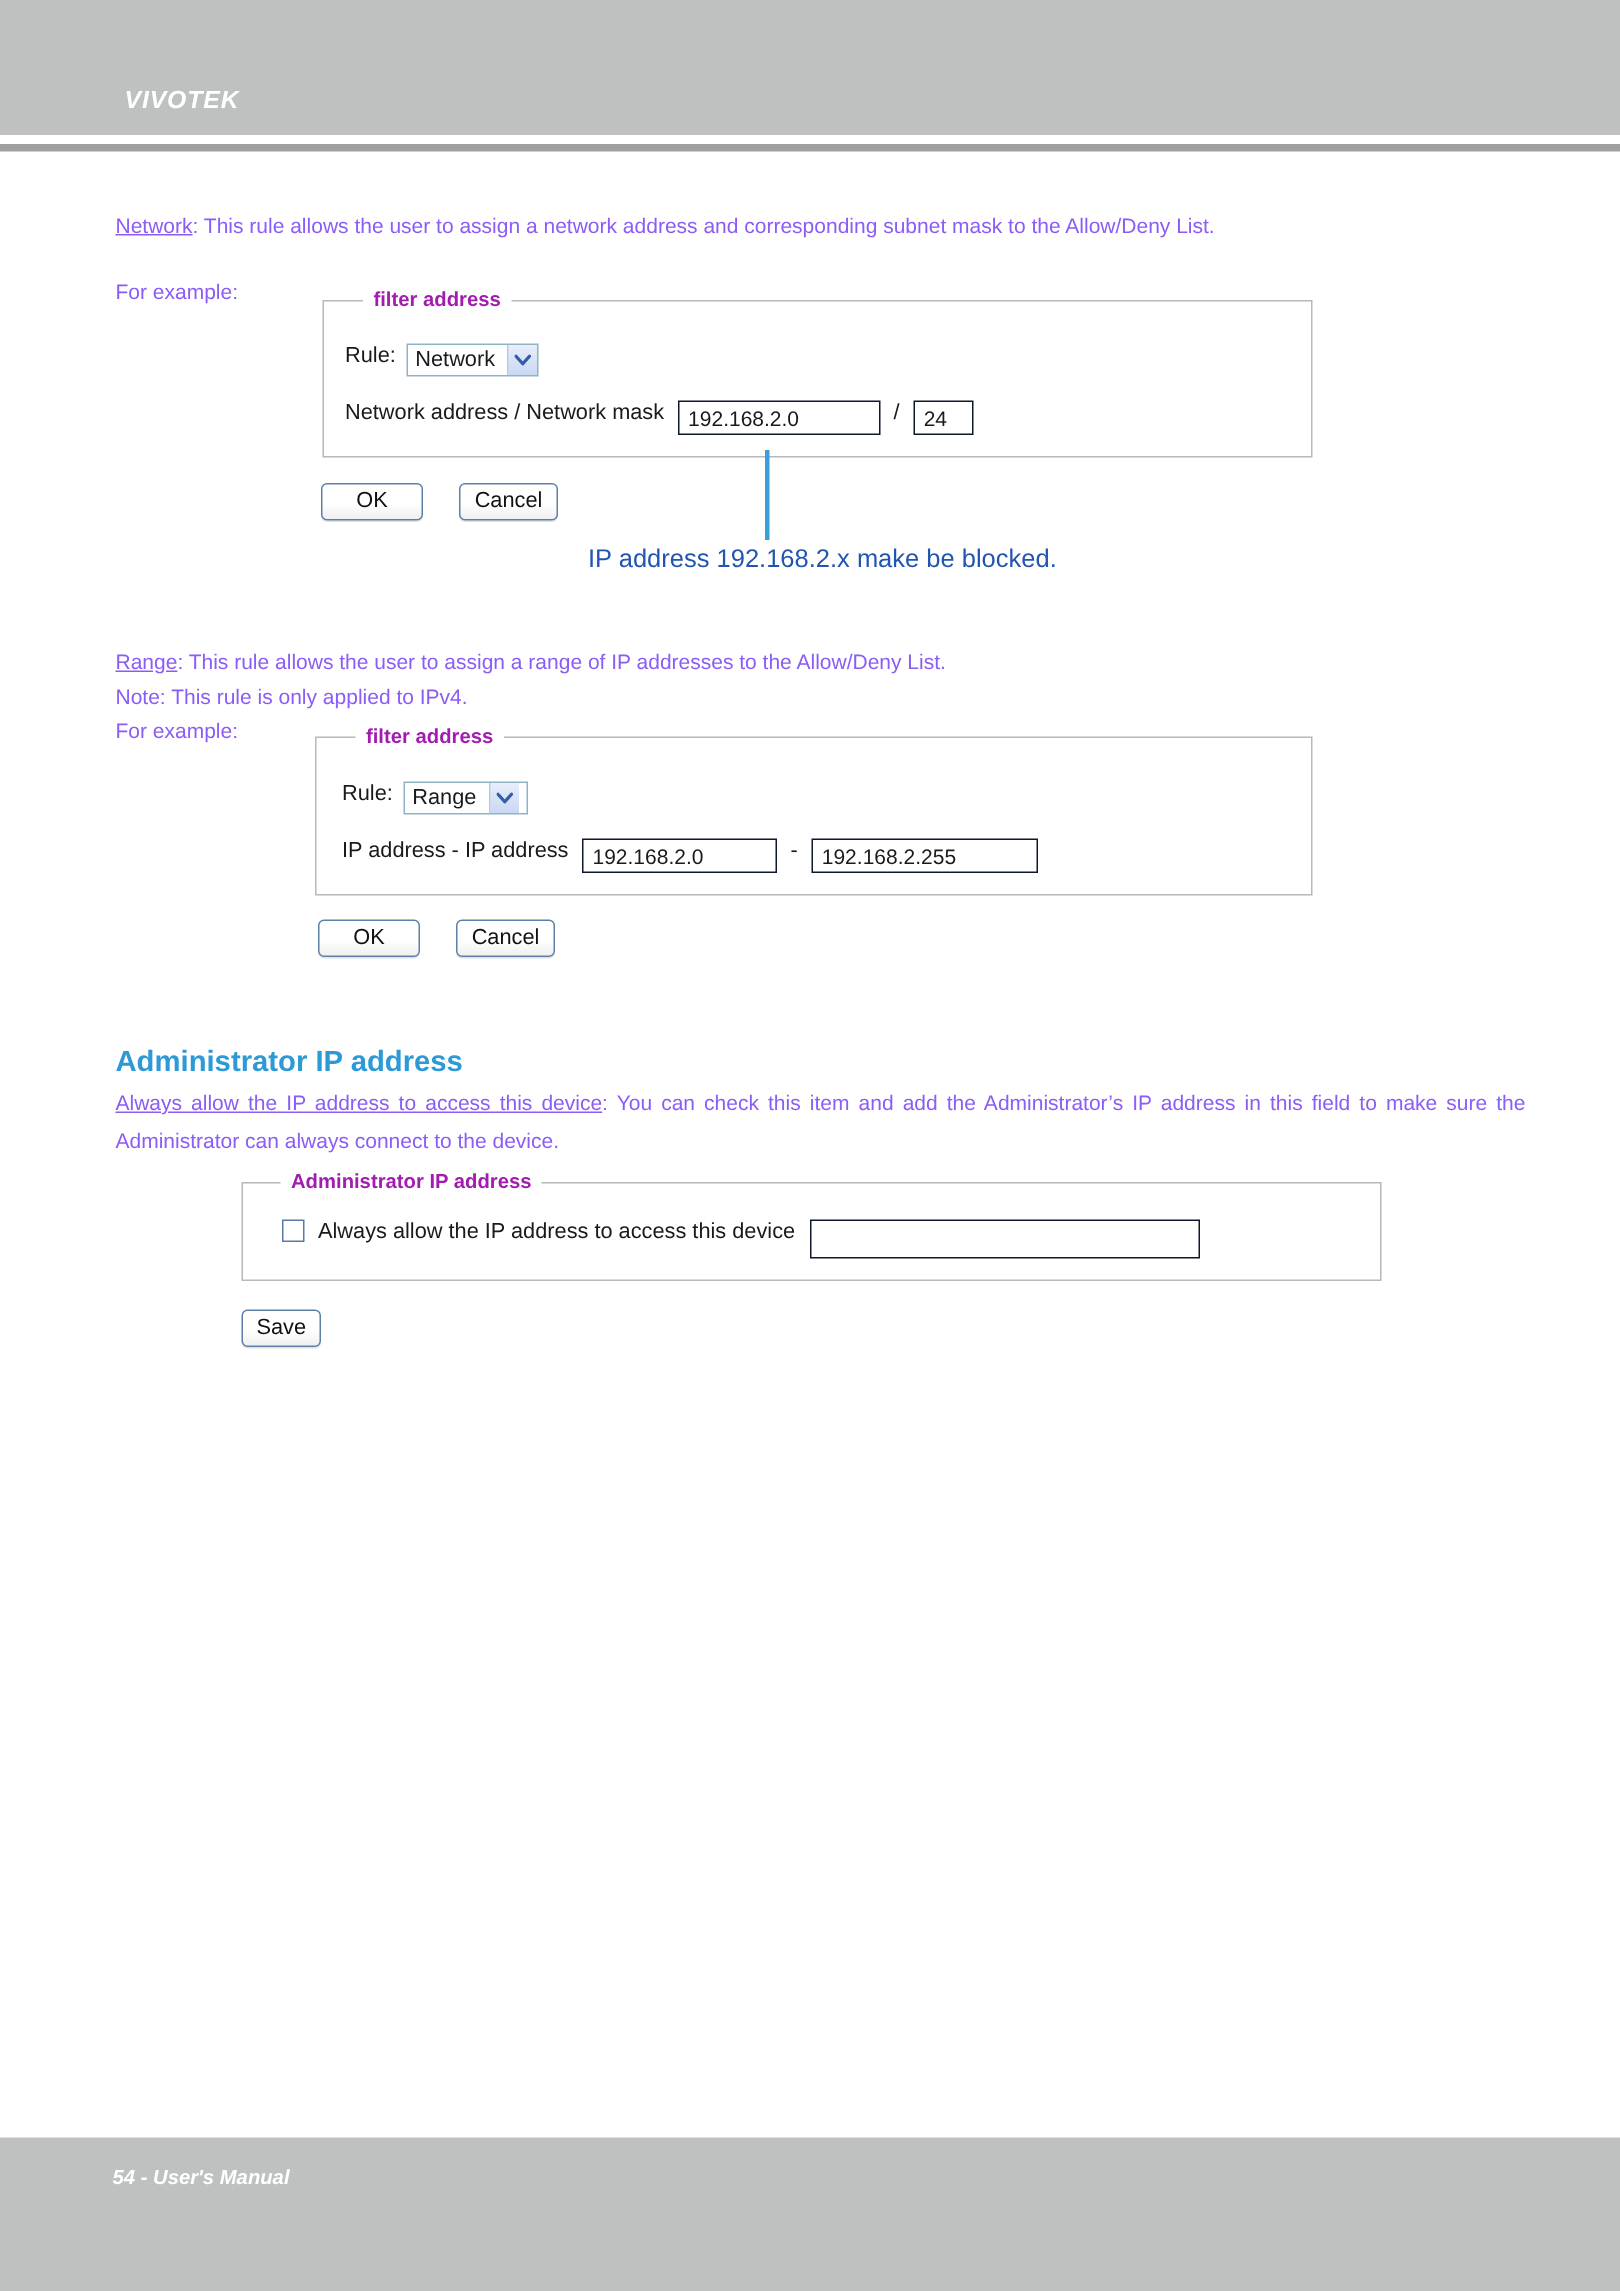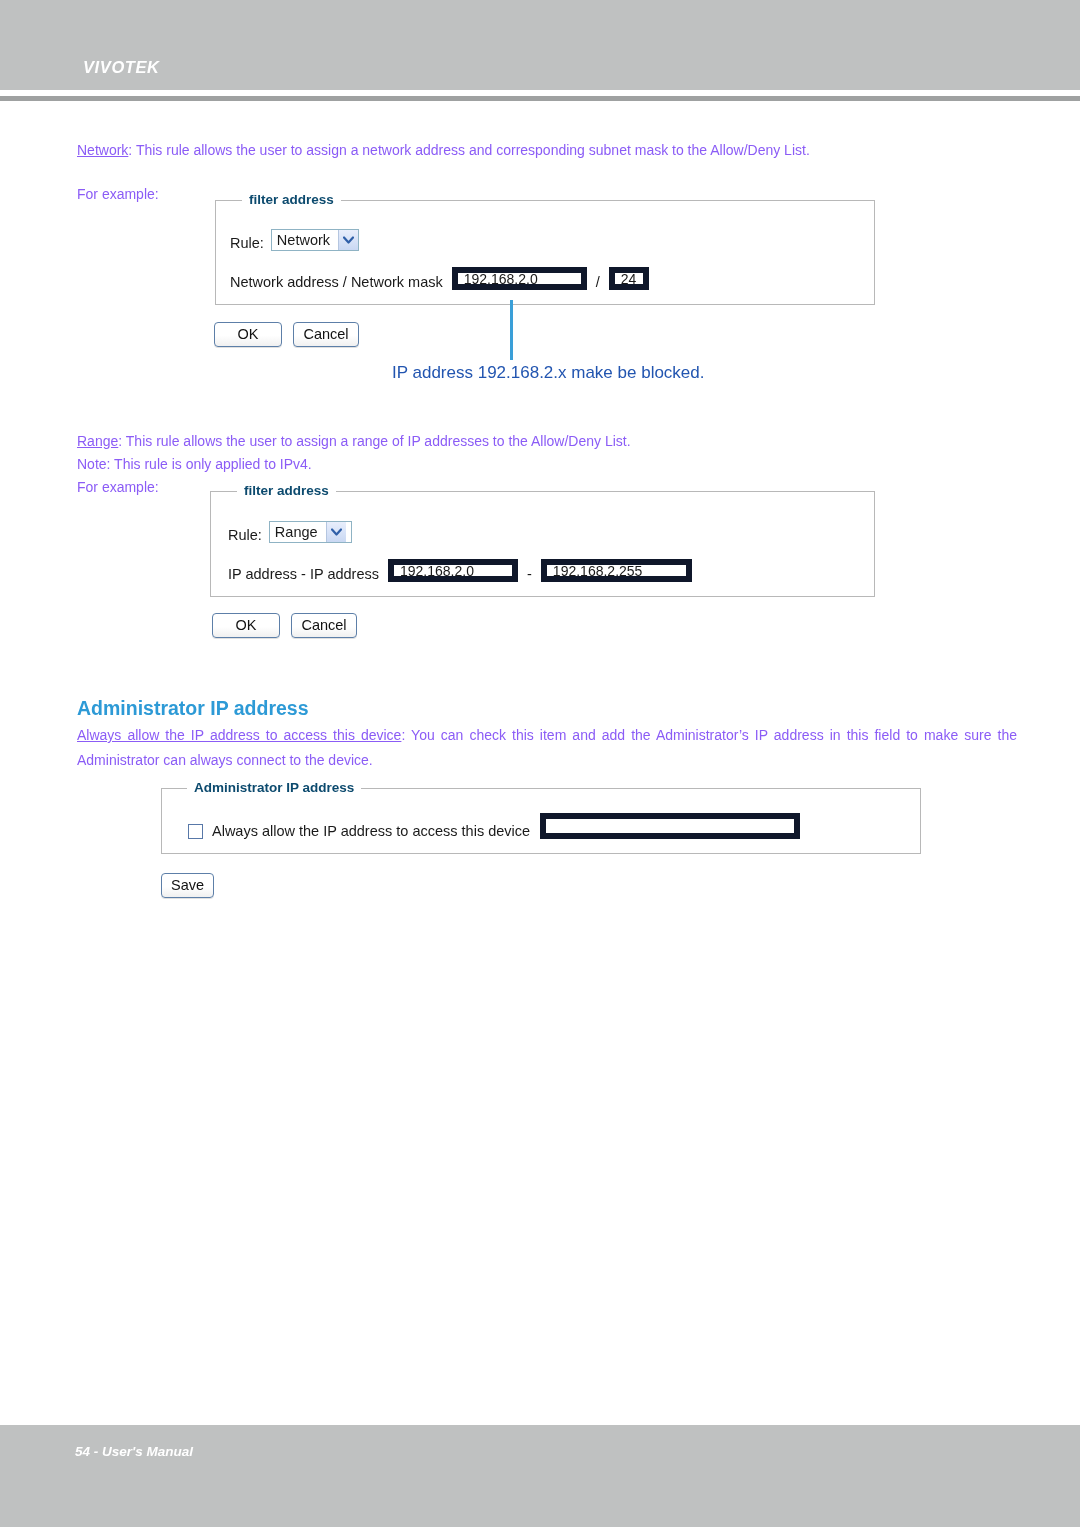--- a/index.html
+++ b/index.html
@@ -101,28 +101,28 @@
     box-sizing: border-box;
   }
   .panel-legend {
     position: absolute;
     top: -9px;
     left: 26px;
     background: #ffffff;
     padding: 0 7px;
     font-size: 13.5px;
     font-weight: bold;
-    color: #0c4a6e;
+    color: #a21caf;
     white-space: nowrap;
   }
 
   .field-row {
     position: absolute;
     display: flex;
-    align-items: flex-end;
+    align-items: flex-start;
     white-space: nowrap;
   }
   .field-label {
     font-size: 14.5px;
     color: #1a1a1a;
   }
 
   
   .ui-select {
     display: inline-flex;
@@ -145,21 +145,21 @@
     background: linear-gradient(#e8eefc, #c9d8f3);
     border-left: 1px solid #b5c6e0;
     display: flex;
     align-items: center;
     justify-content: center;
   }
   .ui-select .sel-arrow svg { display:block; }
 
   
   .ui-input {
-    border: 6px solid #0f172a;
+    border: 1px solid #0f172a;
     background: #ffffff;
     height: 23px;
     box-sizing: border-box;
     display: flex;
     align-items: center;
     padding: 0 6px;
     font-size: 14px;
     color: #1a1a1a;
   }
 
@@ -176,21 +176,21 @@
     border: 1px solid #5878a8;
     background: #ffffff;
     box-sizing: border-box;
     flex: none;
   }
 
   
   .btn-row {
     position: absolute;
     display: flex;
-    gap: 11px;
+    gap: 24px;
   }
   .ui-button {
     border: 1px solid #5d7fa8;
     border-radius: 4px;
     background: linear-gradient(#ffffff 0%, #ffffff 55%, #f0f0f0 100%);
     font-size: 14.5px;
     color: #111111;
     padding: 3px 0 4px 0;
     text-align: center;
     box-sizing: border-box;

